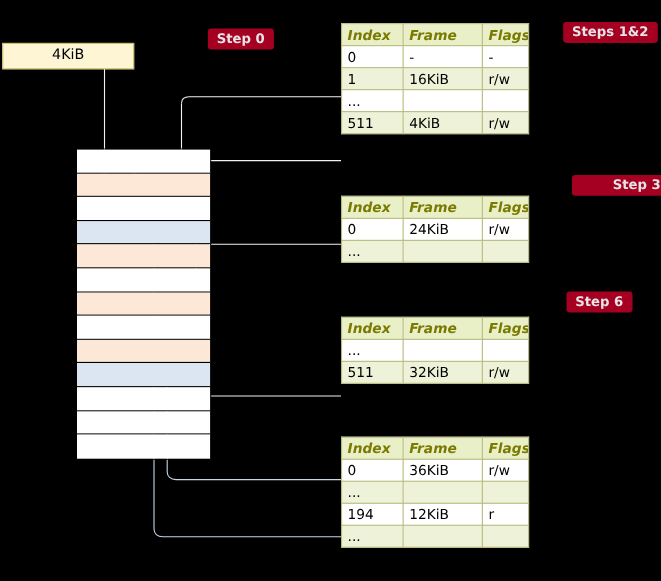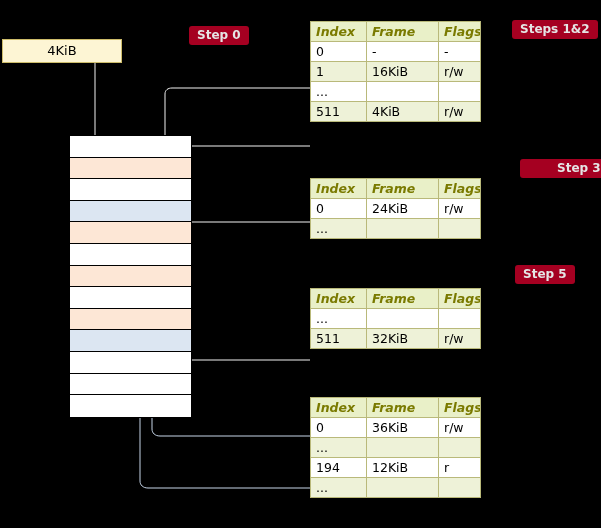--- a/index.html
+++ b/index.html
@@ -130,21 +130,21 @@
   <div class="badge" style="left:189px; top:26px;">
     <span>Step 0</span>
   </div>
   <div class="badge" style="left:512px; top:20px;">
     <span>Steps 1&amp;2</span>
   </div>
   <div class="badge" style="left:520px; top:159px;padding-left:37px;">
     <span>Step 3</span>
   </div>
   <div class="badge" style="left:515px; top:265px;">
-    <span>Step 5</span>
+    <span>Step 6</span>
   </div>
 
   <div class="memcol" style="left:69px; top:135px; width:121px; height:281px;" id="memcol">
       <div class="memrow" style="height: 21.6154px; background: rgb(255, 255, 255);"></div>
       <div class="memrow" style="height: 21.6154px; background: rgb(253, 231, 214);"></div>
       <div class="memrow" style="height: 21.6154px; background: rgb(255, 255, 255);"></div>
       <div class="memrow" style="height: 21.6154px; background: rgb(220, 230, 242);"></div>
       <div class="memrow" style="height: 21.6154px; background: rgb(253, 231, 214);"></div>
       <div class="memrow" style="height: 21.6154px; background: rgb(255, 255, 255);"></div>
       <div class="memrow" style="height: 21.6154px; background: rgb(253, 231, 214);"></div>

